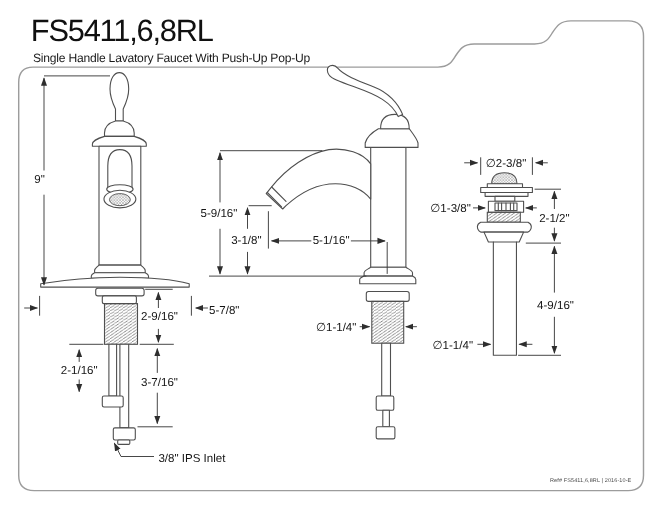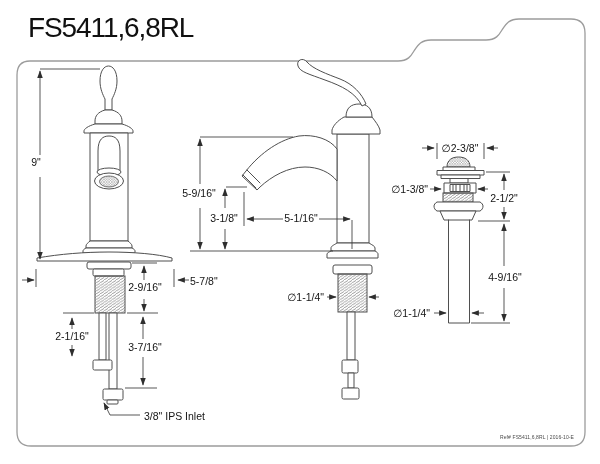--- a/index.html
+++ b/index.html
@@ -18,20 +18,21 @@
   .thr{fill:url(#thr);stroke:#4f4f4f;stroke-width:1;}
   .dl line,.dl polyline{stroke:#3a3a3a;stroke-width:0.85;fill:none;}
   .dim{font-family:"Liberation Sans",sans-serif;font-size:10.5px;fill:#141414;}
 </style>
 </head>
 <body>
 
 <div class="page">
 
   <div class="title">FS5411,6,8RL</div>
+  <div class="subtitle">Single Handle Lavatory Faucet With Push-Up Pop-Up</div>
 
   <svg width="600" height="464" viewBox="0 0 600 464">
     <defs>
       <marker id="ah" viewBox="0 0 10 10" refX="9" refY="5" markerWidth="9" markerHeight="9" orient="auto">
         <path d="M0,1.4 L10,5 L0,8.6 Z" fill="#2e2e2e"></path>
       </marker>
       <pattern id="thr" width="4" height="2.8" patternUnits="userSpaceOnUse">
         <path d="M0,2.8 L4,0.4" stroke="#6f6f6f" stroke-width="0.7" fill="none"></path>
       </pattern>
       <pattern id="knl" width="2.6" height="2.6" patternUnits="userSpaceOnUse">

